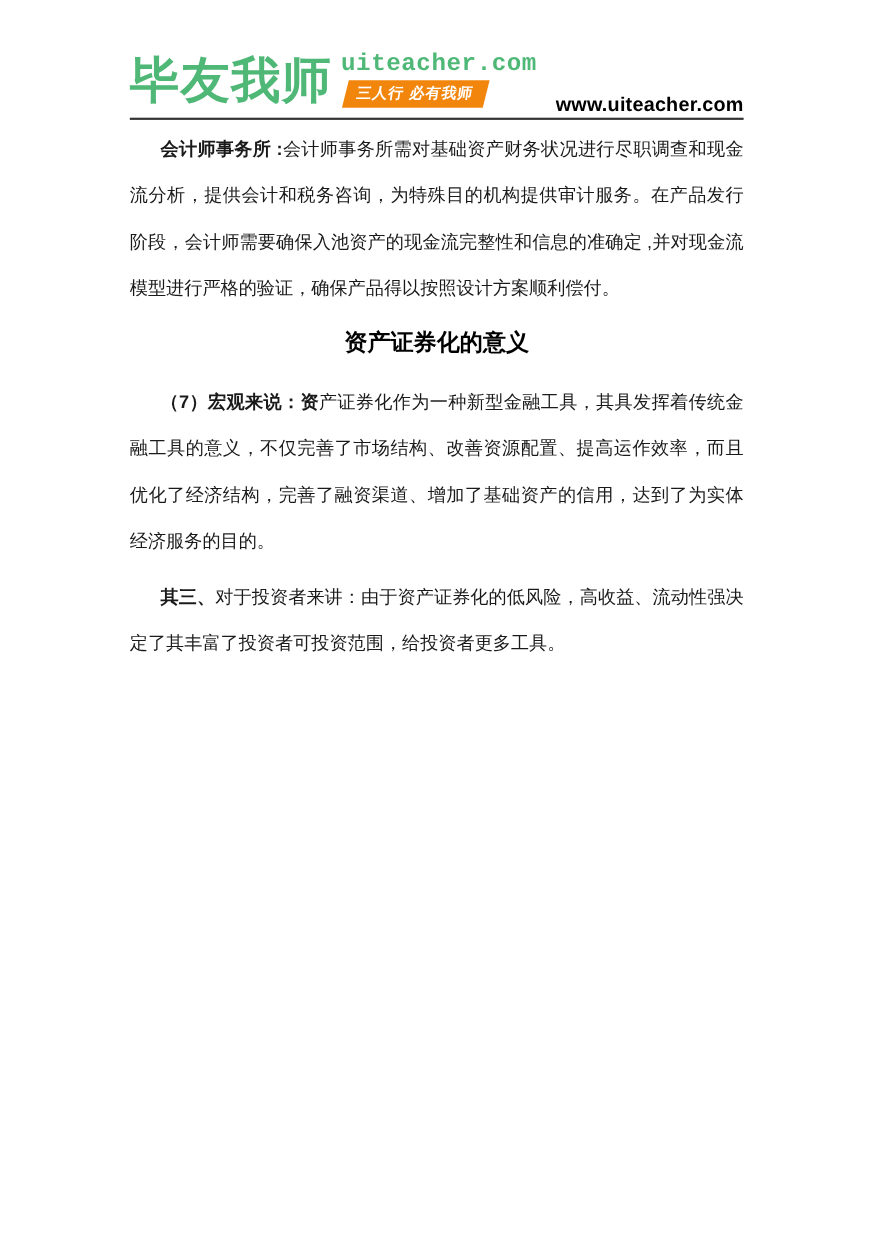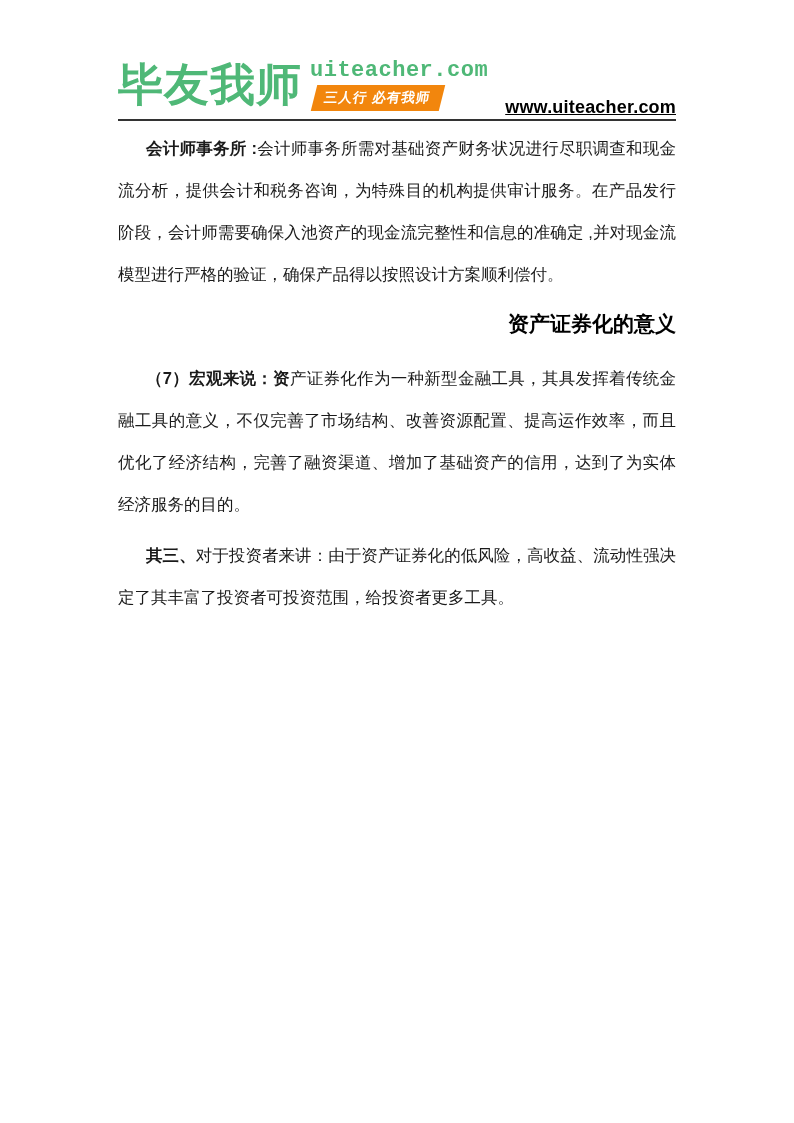--- a/index.html
+++ b/index.html
@@ -9,21 +9,21 @@
     --rule: #333333;
   }
   * { margin: 0; padding: 0; box-sizing: border-box; }
   html, body { background: #ffffff; }
   body { font-family: "Liberation Sans", "DejaVu Sans", sans-serif; color: var(--text); }
 
   .page {
     position: relative;
     width: 794px;
     height: 791px;
-    margin: 16px auto;
+    margin: 4px auto;
     background: #ffffff;
     overflow: hidden;
   }
 
   
   .header { position: absolute; left: 118px; right: 118px; top: 40px; height: 66px; }
   .logo-block { position: absolute; left: 0; top: 0; display: flex; align-items: flex-start; }
   .logo-cn {
     font-size: 45px;
     font-weight: bold;
@@ -60,21 +60,20 @@
     white-space: nowrap;
   }
   .site-url {
     position: absolute;
     right: 0;
     bottom: 4px;
     font-size: 18px;
     font-weight: bold;
     color: #000000;
     letter-spacing: 0.2px;
-    text-decoration: underline;
   }
   .header-rule {
     position: absolute;
     left: 118px;
     right: 118px;
     top: 103px;
     height: 2px;
     background: var(--rule);
   }
 
@@ -88,21 +87,21 @@
     line-height: 42px;
     text-align: justify;
     color: var(--text);
   }
   .para { text-indent: 28px; margin-bottom: 9px; }
   .para b { font-weight: bold; }
   .section-title {
     font-size: 21px;
     font-weight: bold;
     line-height: 34px;
-    text-align: right;
+    text-align: center;
     text-indent: 0;
     margin: 12px 0 16px 0;
     color: #000000;
   }
 
   
   .page-footer {
     position: absolute;
     left: 0;
     right: 0;

